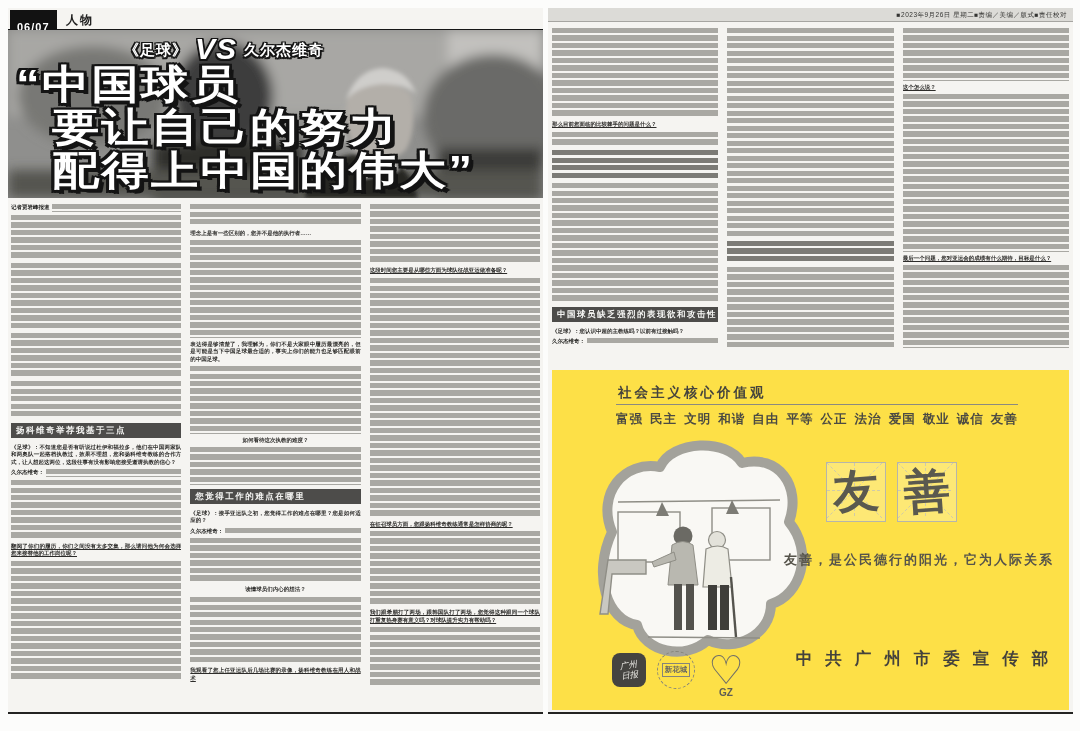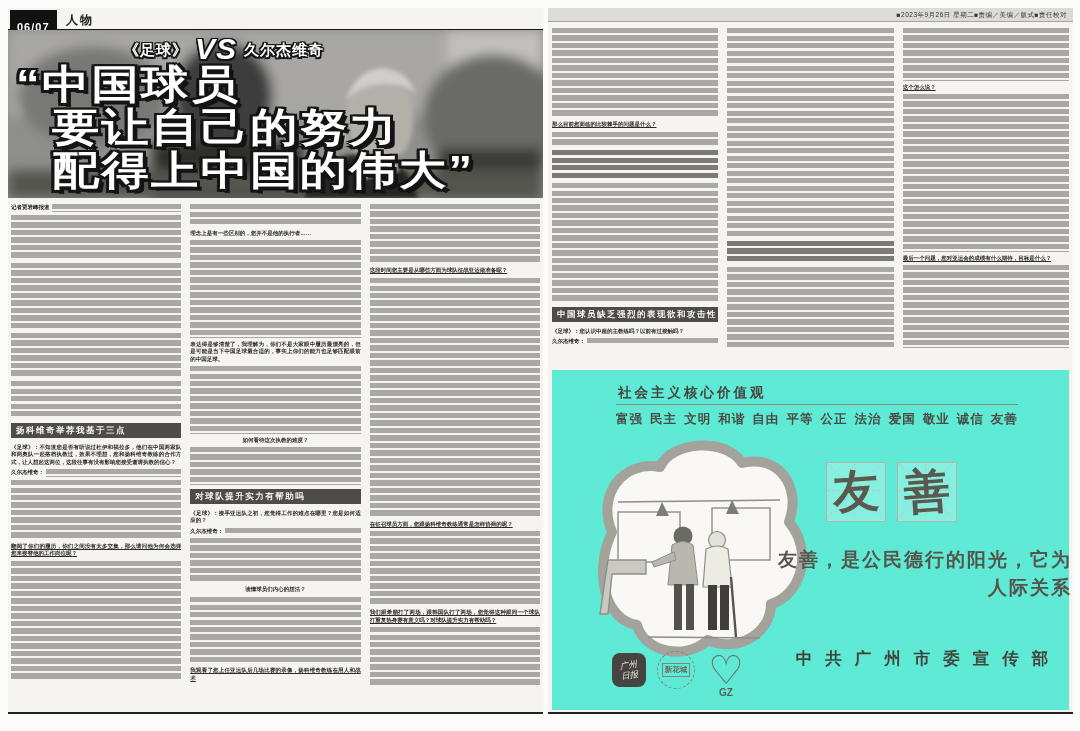--- a/index.html
+++ b/index.html
@@ -49,33 +49,33 @@
           padding:0 5px;font-weight:bold;letter-spacing:1.5px;margin:4px 0 6px;overflow:hidden;white-space:nowrap;}
   .leadrow{display:flex;align-items:flex-start;margin-bottom:0;}
   .leadtxt{font-size:5.5px;line-height:7.5px;font-weight:bold;color:#1d1d1b;white-space:nowrap;}
   .leadfill{flex:1;height:7.5px;margin-left:2px;}
 
   
   .dateline{position:absolute;top:0;left:0;right:0;height:13px;background:#dcdbd7;border-bottom:1px solid #a6a5a1;
             font-size:6.5px;color:#343432;text-align:right;line-height:13px;padding-right:6px;letter-spacing:.5px;}
 
   
-  .psa{position:absolute;left:4px;right:4px;top:362px;bottom:4px;background:#5eead4;}
+  .psa{position:absolute;left:4px;right:4px;top:362px;bottom:4px;background:#fde047;}
   .psa-title{position:absolute;left:66px;top:14px;font-size:13.5px;font-weight:bold;color:#45443d;letter-spacing:3px;}
   .psa-underline{position:absolute;left:64px;top:34px;width:402px;height:1px;background:#8b8a80;}
   .psa-values{position:absolute;left:64px;top:41px;width:402px;display:flex;justify-content:space-between;
               font-size:12.5px;font-weight:bold;color:#4c4b43;letter-spacing:1px;}
   .illus{position:absolute;left:38px;top:62px;width:218px;height:240px;}
   .calli{position:absolute;left:274px;top:92px;display:flex;gap:11px;}
   .cbox{width:58px;height:58px;border:1.5px solid #b6b5ab;position:relative;background:rgba(255,255,255,.25);}
   .cbox svg{position:absolute;inset:0;}
   .cchar{position:absolute;inset:0;display:flex;align-items:center;justify-content:center;
          font-family:"DejaVu Serif","Liberation Serif",serif;font-weight:bold;font-size:46px;
          color:#5a594f;transform:rotate(-4deg);}
-  .cap{position:absolute;left:214px;top:176px;width:306px;text-align:right;font-size:19px;font-weight:bold;
+  .cap{position:absolute;left:214px;top:176px;width:306px;text-align:center;font-size:13px;font-weight:bold;
        color:#56544b;letter-spacing:2px;line-height:28px;}
   .logos{position:absolute;left:60px;top:280px;display:flex;gap:11px;align-items:center;}
   .lg1{width:34px;height:34px;background:#454440;border-radius:8px;color:#f2f1ec;
        font-family:"DejaVu Serif","Liberation Serif",serif;font-style:italic;font-size:8.5px;line-height:10px;
        display:flex;align-items:center;justify-content:center;text-align:center;}
   .lg1 span{display:block;width:22px;transform:rotate(-8deg);}
   .lg2{width:36px;height:36px;border:1.5px dashed #85847a;border-radius:50%;
        display:flex;align-items:center;justify-content:center;}
   .lg2 span{border:1px solid #85847a;padding:1px 2px;font-size:7.5px;font-weight:bold;color:#6b6a61;}
   .lg3{position:relative;width:40px;height:40px;display:flex;align-items:center;justify-content:center;
@@ -163,21 +163,21 @@
           <div class="gk" style="height: 120px;"></div>
         </div>
         <div class="col">
           <div class="gk" style="height: 22.5px;"></div>
           <div class="bq">理念上是有一些区别的，您并不是他的执行者……</div>
           <div class="gk" style="height: 97.5px;"></div>
           <div class="bq">表达得是够清楚了，我理解为，你们不是大家眼中履历最漂亮的，但是可能是当下中国足球最合适的，事实上你们的能力也足够匹配眼前的中国足球。</div>
           <div class="gk" style="height: 67.5px;"></div>
           <div class="bq qc">如何看待这次执教的难度？</div>
           <div class="gk" style="height: 37.5px;"></div>
-          <div class="subbar">对球队提升实力有帮助吗</div>
+          <div class="subbar">您觉得工作的难点在哪里</div>
           <div class="bq">《足球》：接手亚运队之初，您觉得工作的难点在哪里？您是如何适应的？</div>
           <div>
             <div class="leadrow">
               <span class="leadtxt">久尔杰维奇：</span>
               <div class="gk leadfill"></div>
             </div>
             <div class="gk" style="height: 45px;"></div>
           </div>
           <div class="bq qc">读懂球员们内心的想法？</div>
           <div class="gk" style="height: 67.5px;"></div>

